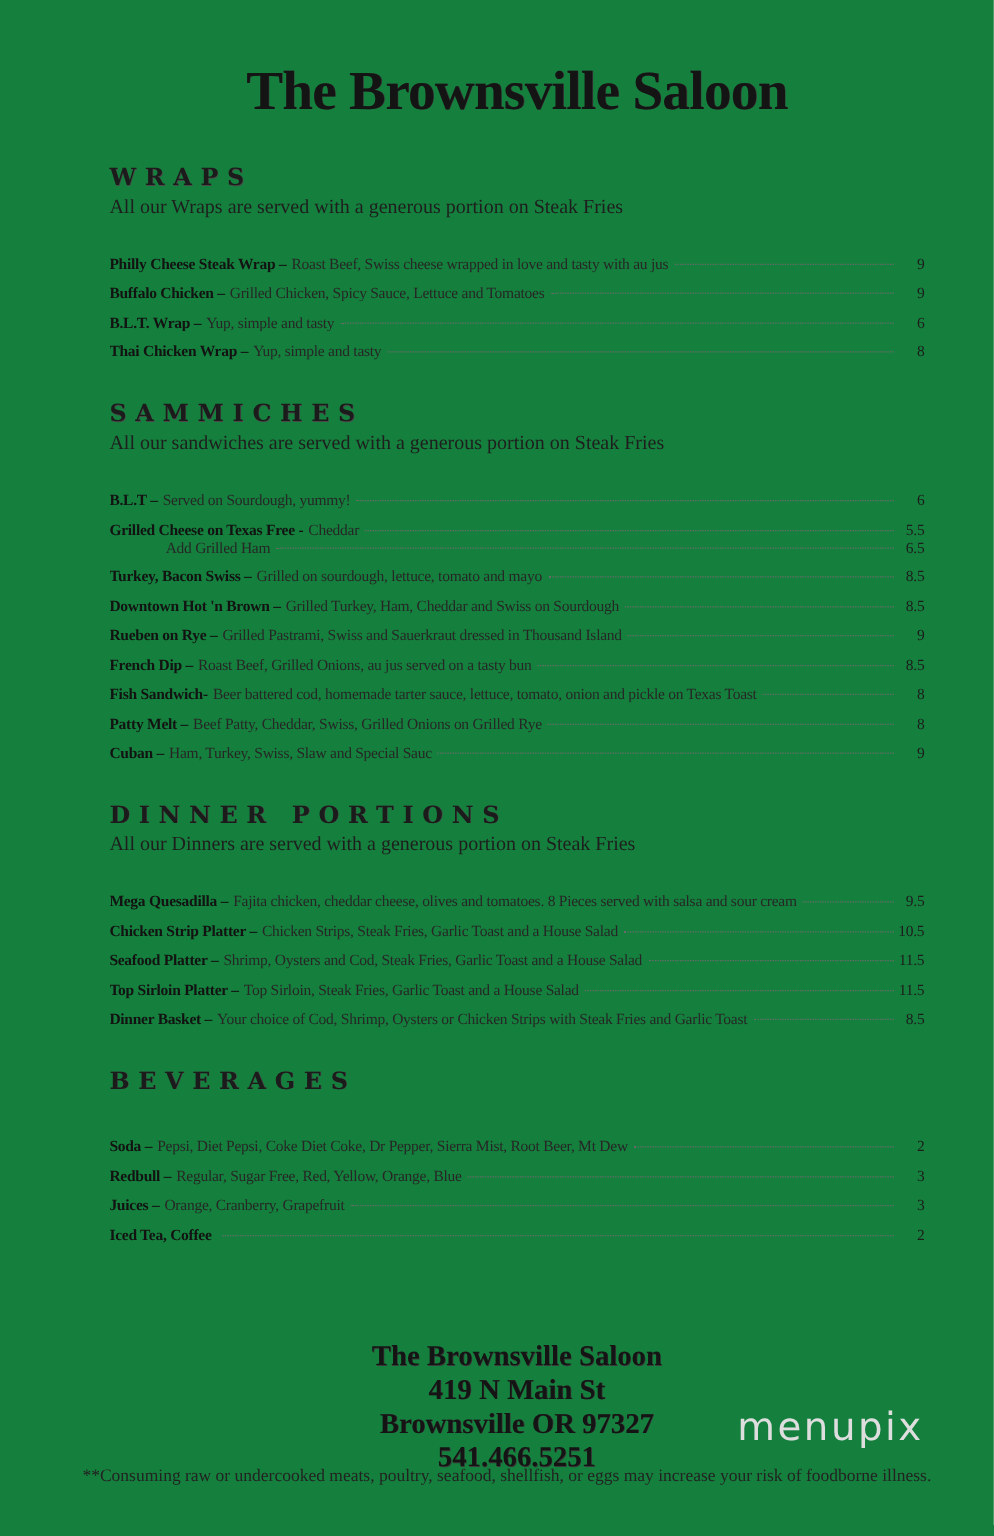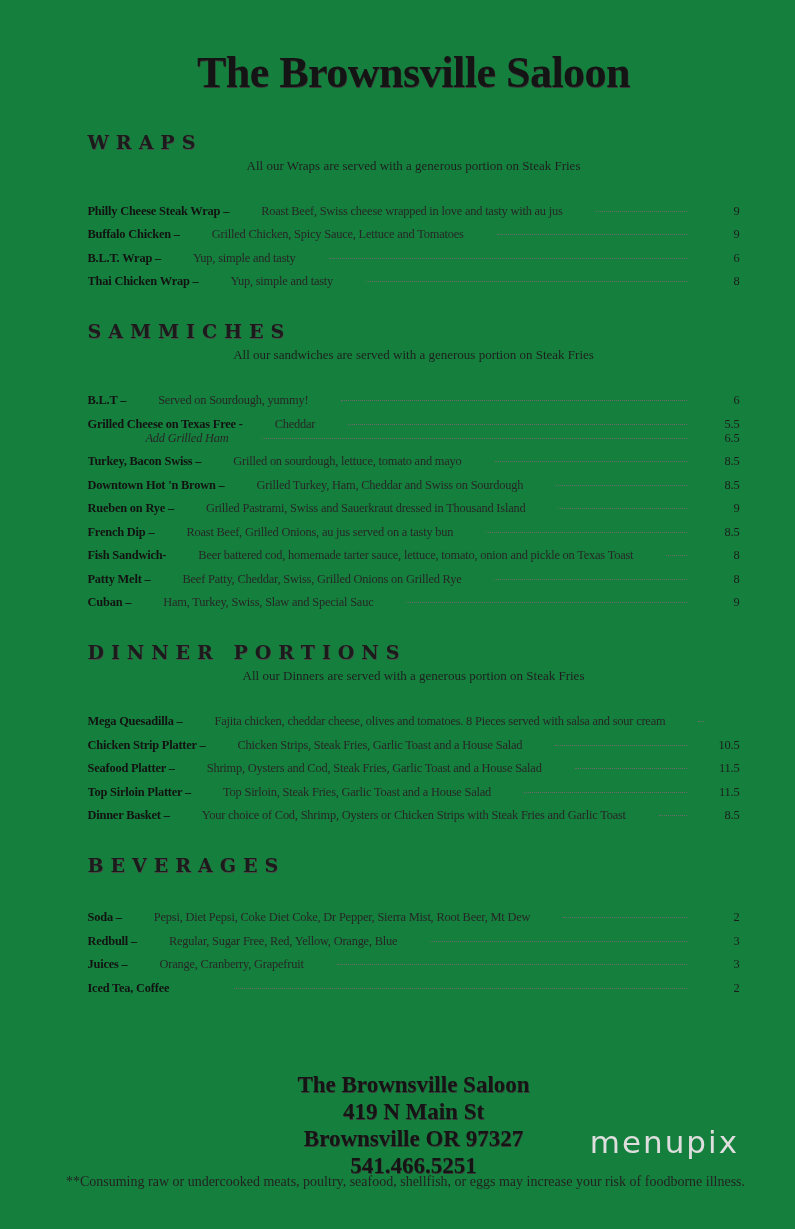--- a/index.html
+++ b/index.html
@@ -19,35 +19,35 @@
   }
 
   .menu-section{margin:0;}
   .section-heading{
     margin:32px 0 5px;text-align:left;
     font-family:"DejaVu Serif", serif;font-weight:700;
     font-size:19px;letter-spacing:7px;color:#1b1b1b;
     text-shadow:0.5px 0.5px 0 #4a4a4a;
   }
   .section-subtitle{
-    margin:0 0 30px;text-align:center;font-size:13px;color:#1e1e1e;
+    margin:0 0 30px;font-size:16px;color:#1e1e1e;
     min-height:0;line-height:16px;
   }
   .section-subtitle:empty{margin-bottom:34px;}
 
   .section-items{}
   .menu-item{
     display:flex;align-items:baseline;overflow:hidden;
     font-size:12.4px;line-height:14px;letter-spacing:-0.2px;
-    margin-bottom:9.5px;white-space:nowrap;gap:28px;
+    margin-bottom:9.5px;white-space:nowrap;
   }
   .menu-item.indent{margin-top:-9.5px;padding-left:30px;}
   .item-name{font-weight:700;color:#121212;flex:0 0 auto;}
   .item-desc{margin-left:4px;color:#262626;flex:0 0 auto;}
-  .menu-item.indent .item-desc{margin-left:0;font-style:italic;}
+  .menu-item.indent .item-desc{margin-left:15px;}
   .dots{
     flex:1 1 20px;min-width:6px;margin:0 3px 0 5px;
     border-bottom:1px dotted #6a6a6a;position:relative;top:-3px;height:0;
   }
   .item-price{flex:0 0 auto;min-width:22px;text-align:right;color:#1c1c1c;}
 
   .footer-block{
     margin-top:76px;text-align:center;
     font-family:"Liberation Serif", serif;font-weight:700;color:#141414;
     font-size:23px;line-height:27px;

